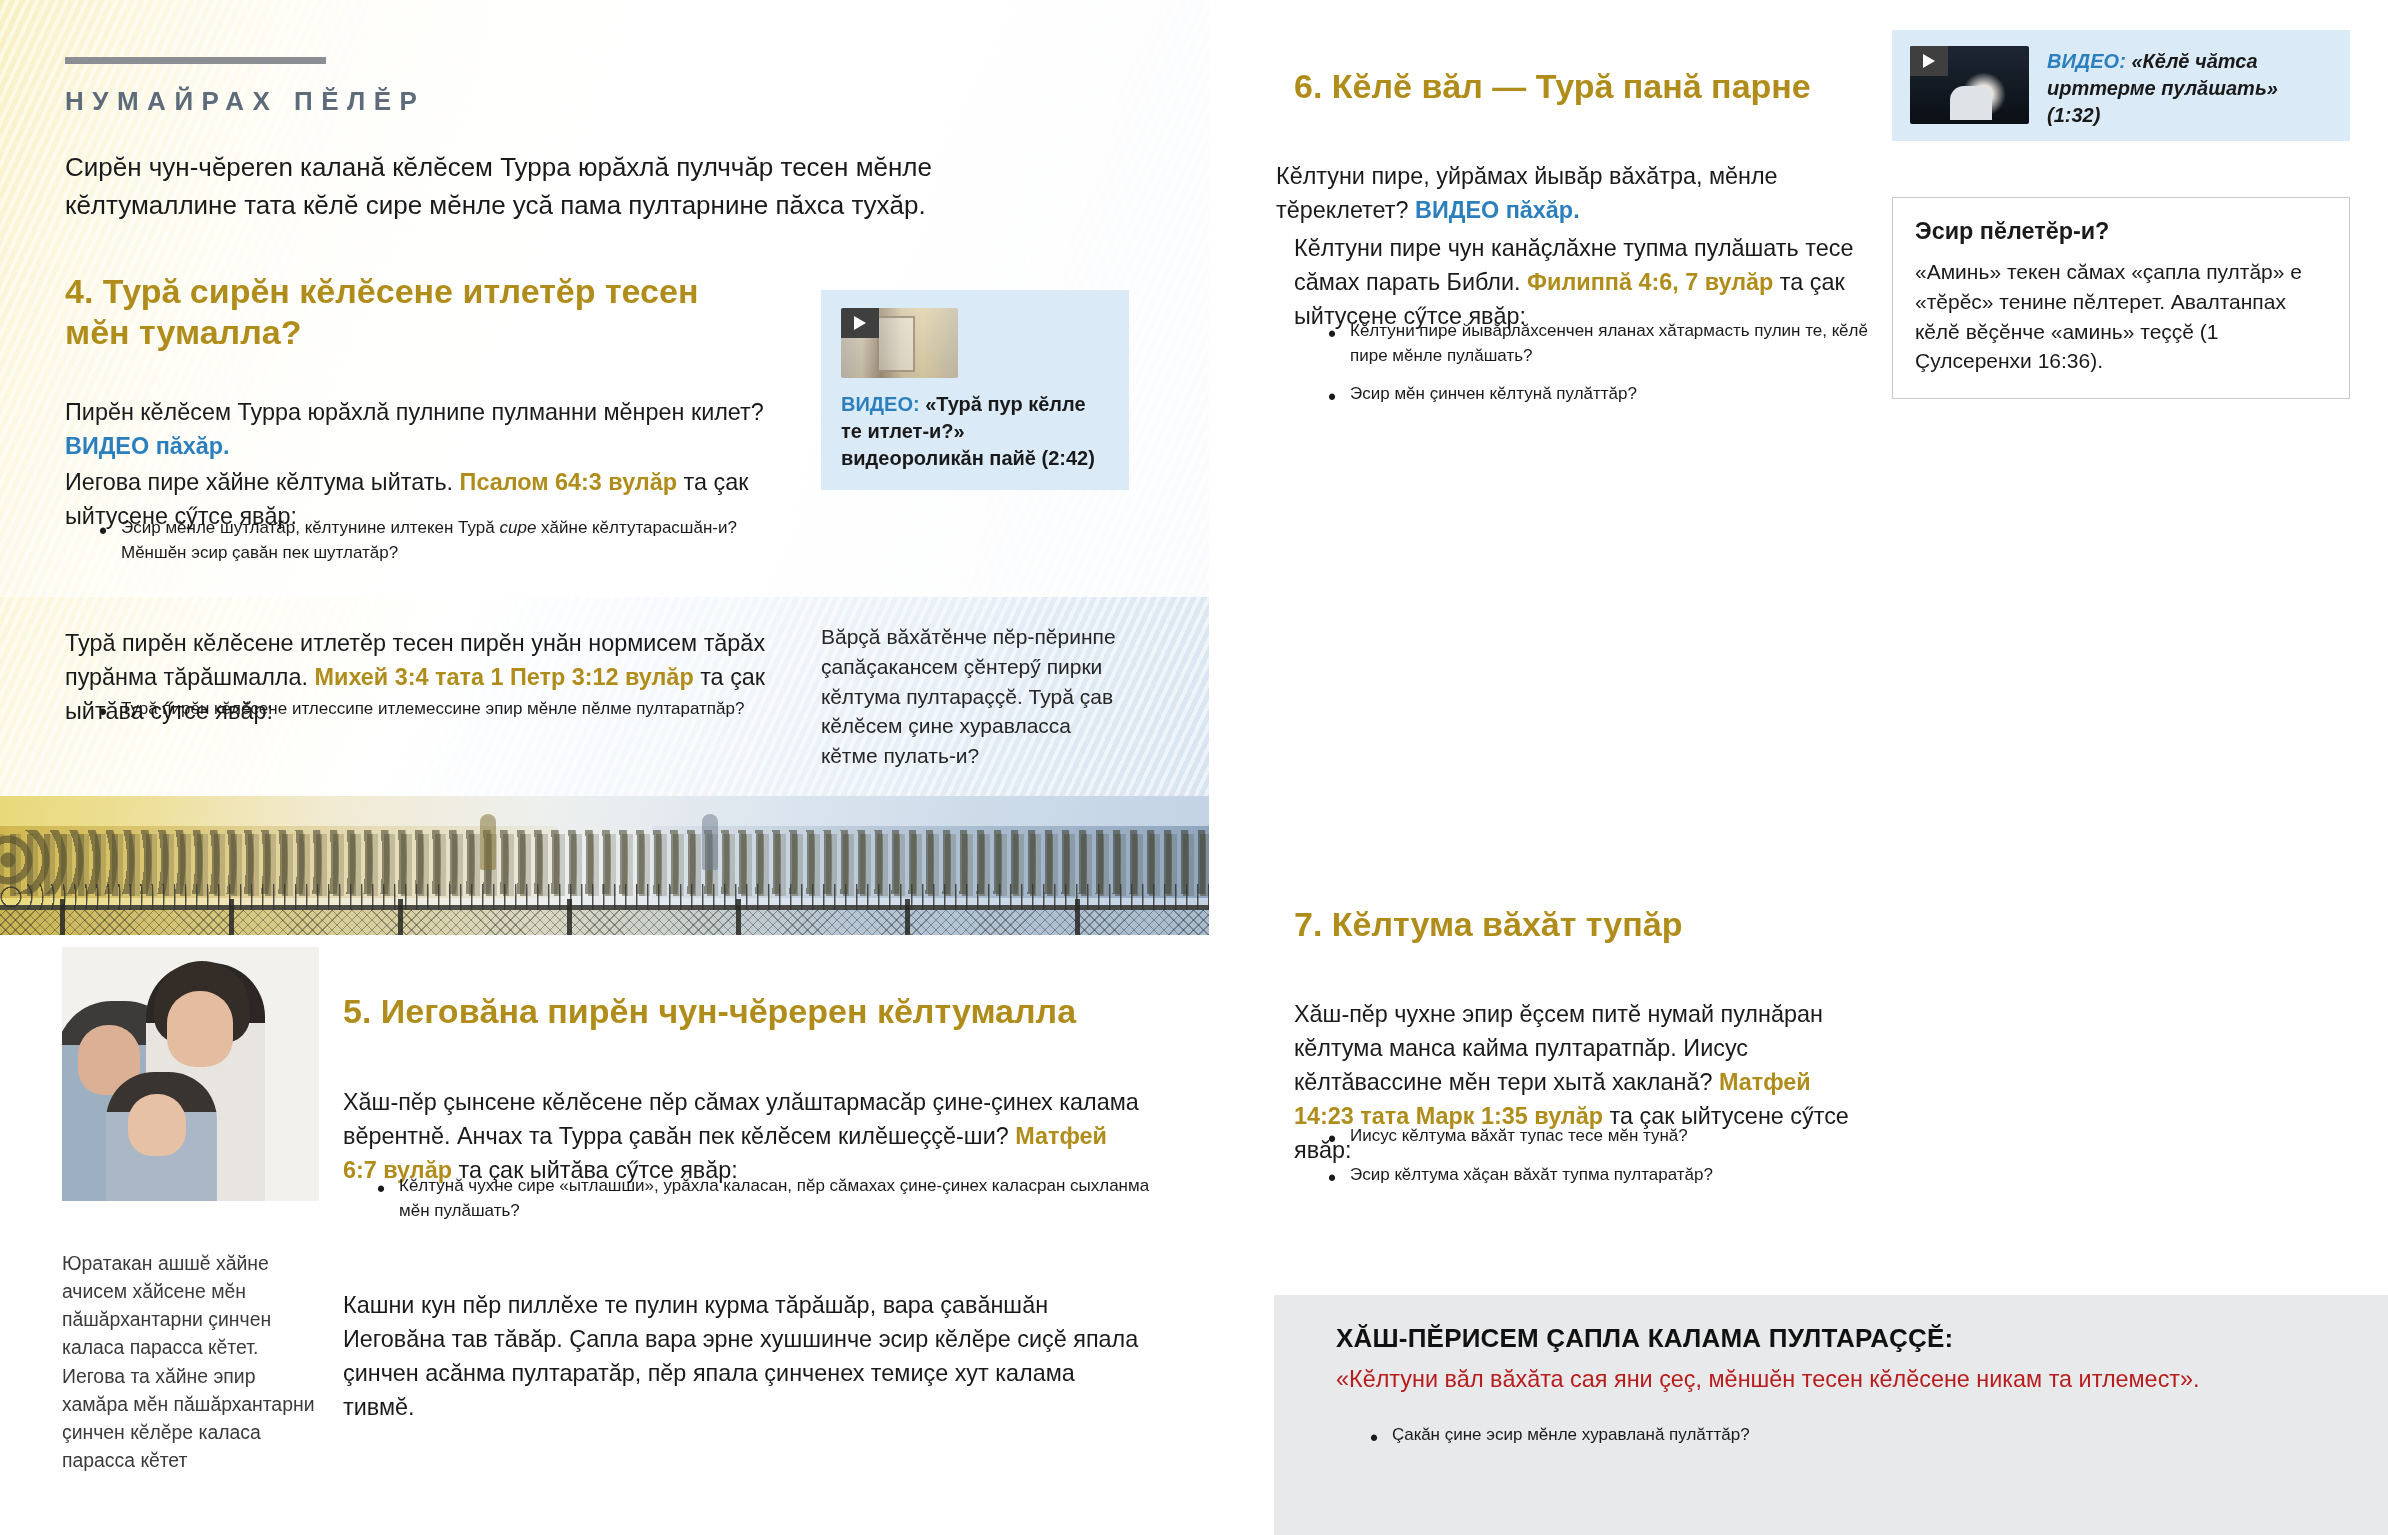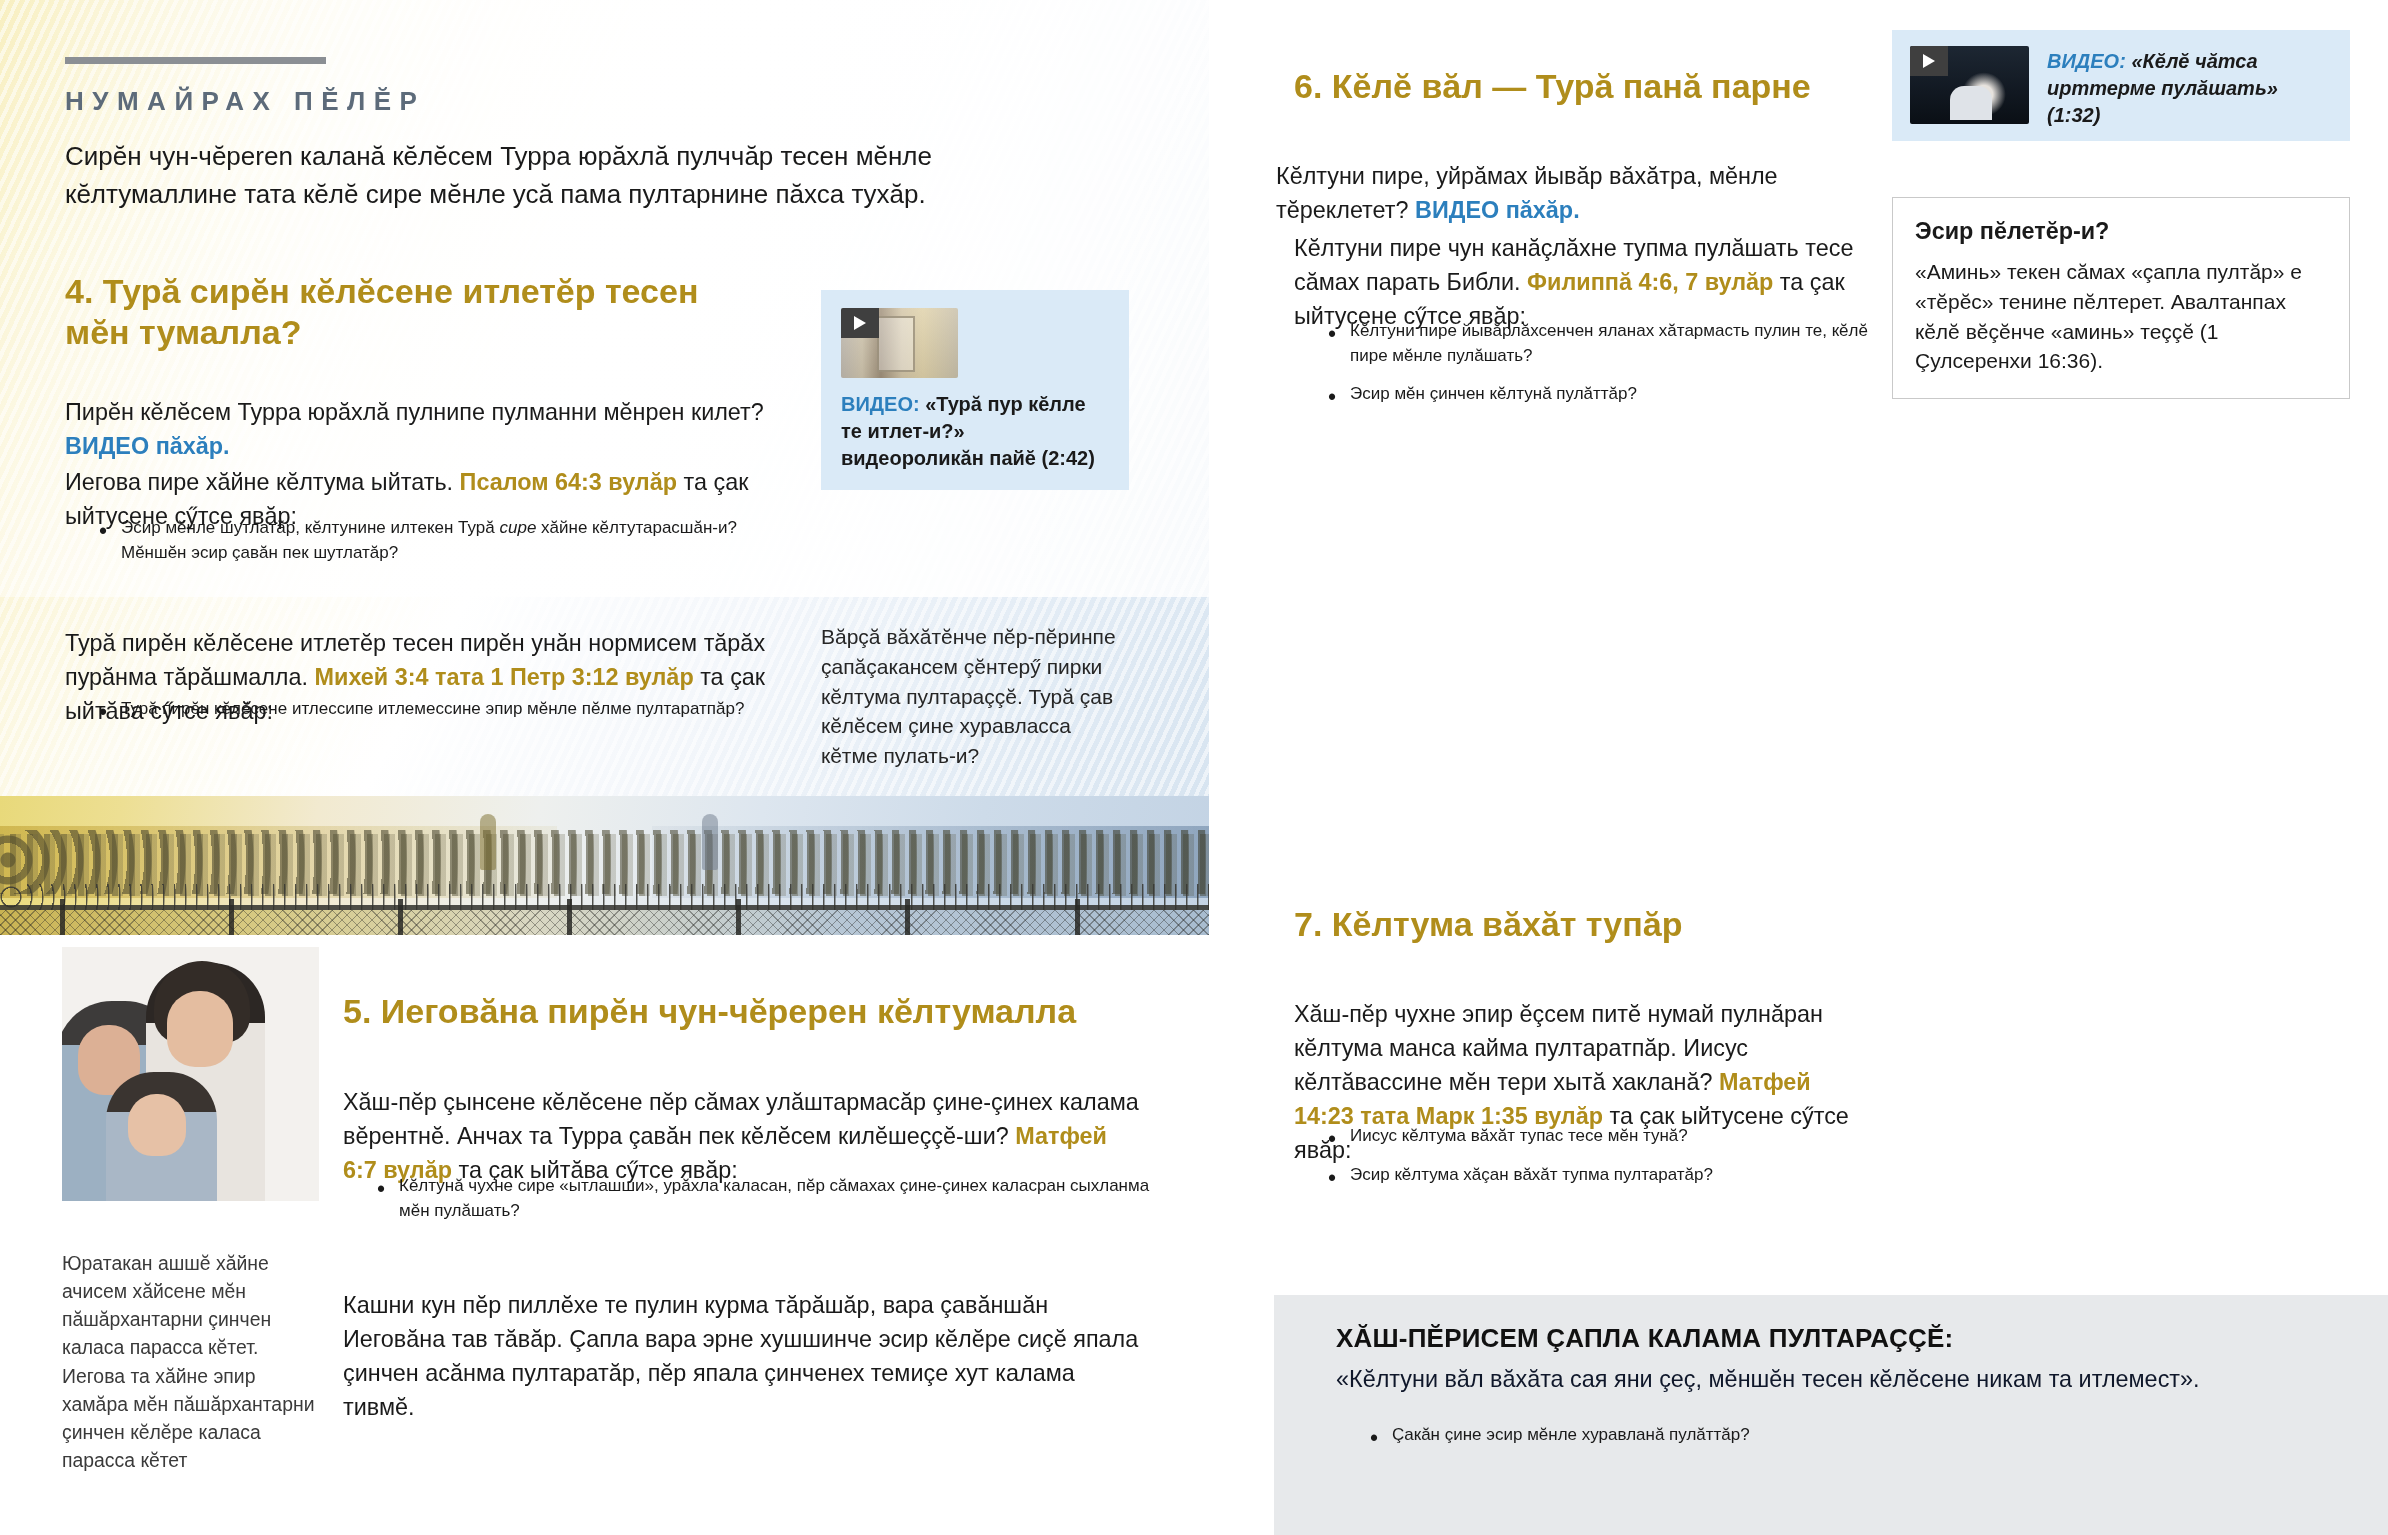--- a/index.html
+++ b/index.html
@@ -166,21 +166,21 @@
   .eyebrow {
     position: absolute;
     left: 65px; top: 86px;
     font-size: 26px;
     font-weight: 700;
     letter-spacing: 8.5px;
     color: #5d6b7a;
   }
   .intro {
     position: absolute;
-    left: 65px; top: 138px;
+    left: 65px; top: 149px;
     width: 955px;
     font-size: 26px;
     line-height: 1.45;
     color: #1a1a1a;
   }
 
   h2.sec {
     position: absolute;
     margin: 0;
     font-size: 34px;
@@ -451,21 +451,21 @@
     color: #111111;
     letter-spacing: 0.2px;
     padding-left: 0;
   }
   .gb-quote {
     position: absolute;
     left: 1274px; top: 1363px;
     width: 1075px;
     font-size: 23.4px;
     line-height: 1.45;
-    color: #0f172a;
+    color: #b91c1c;
   }
   .gb-ul {
     position: absolute;
     left: 1274px; top: 1423px;
     width: 1015px;
   }
 </style>
 </head>
 <body>
 

